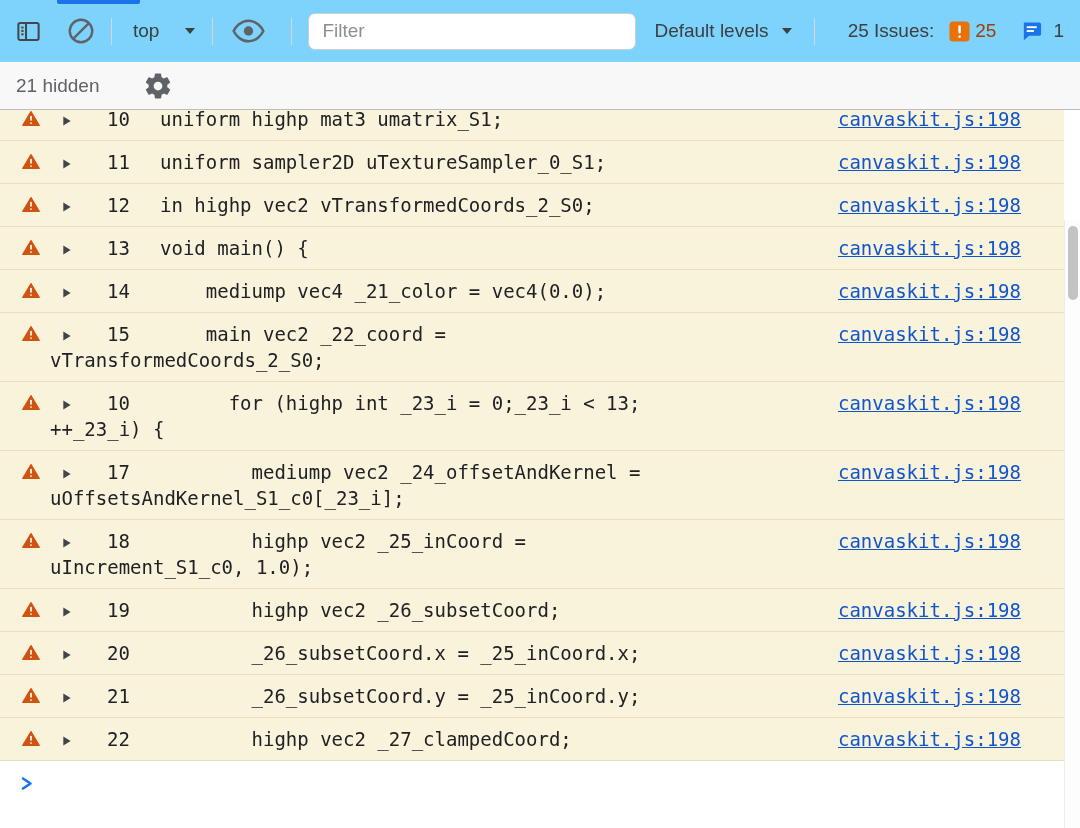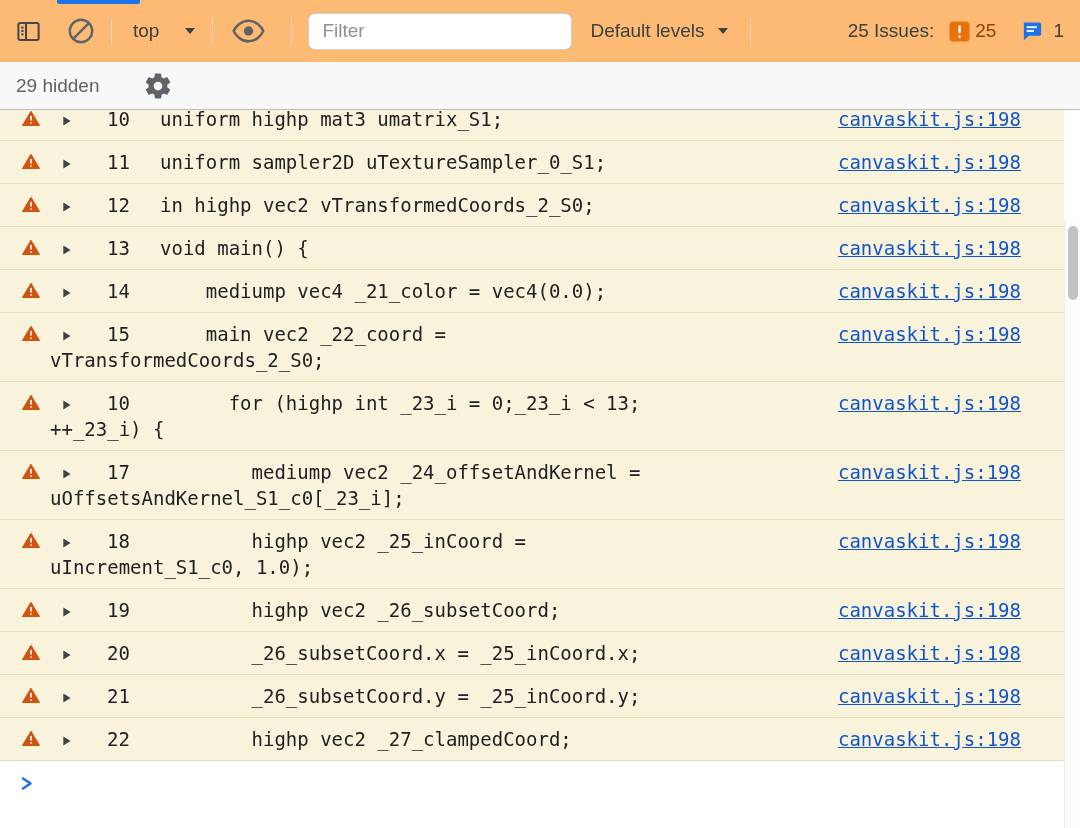--- a/index.html
+++ b/index.html
@@ -1,30 +1,30 @@
 <!DOCTYPE html>
 <html><head>
 <meta charset="utf-8">
 <style>
   * { margin:0; padding:0; box-sizing:border-box; }
   html,body { width:1080px; height:828px; overflow:hidden; background:#fff;
               font-family:"Liberation Sans", sans-serif; }
 
   
-  .toolbar { position:relative; height:62px; background:#fdba74;
+  .toolbar { position:relative; height:62px; background:#7dd3fc;
              display:flex; align-items:center; padding:0 16px 0 15px; }
   .tab-indicator { position:absolute; top:0; left:57px; width:83px; height:4px;
                    background:#1a73e8; border-radius:0 0 2px 2px; }
   .tbtn { background:none; border:none; padding:0; display:flex; align-items:center;
           justify-content:center; cursor:pointer; }
   .sep { width:1px; height:27px; background:#d6d6d6; flex:0 0 auto; }
   .dd { display:flex; align-items:center; color:#3c4043; font-size:19px; cursor:pointer; }
   .caret { width:0; height:0; border-left:5.5px solid transparent;
            border-right:5.5px solid transparent; border-top:6.5px solid #3c4043; }
-  .filter-input { width:264px; height:37px; border:1px solid #cdced0; border-radius:7px;
+  .filter-input { width:328px; height:37px; border:1px solid #cdced0; border-radius:7px;
                   font-size:19px; padding:0 13px; color:#202124; background:#fff;
                   font-family:"Liberation Sans", sans-serif; }
   .filter-input::placeholder { color:#8a9095; }
   .issues { display:flex; align-items:center; font-size:19px; color:#3c4043;
             margin-left:auto; cursor:pointer;justify-content:center; }
   .count-err { color:#9b4006; margin-left:4px; }
   .count-msg { color:#3c4043; margin-left:10px; }
 
   
   .subbar { height:48px; background:#f8f8f8; display:flex; align-items:center;
@@ -116,21 +116,21 @@
     <svg width="23" height="23" viewBox="0 0 24 24" style="margin-left:24px">
       <path d="M4 2.5h16c1.1 0 2 .9 2 2v10c0 1.1-.9 2-2 2H9.5L4 21z" fill="#1a73e8"></path>
       <rect x="7" y="6.5" width="10.5" height="2" fill="#fff"></rect>
       <rect x="7" y="10.5" width="7.5" height="2" fill="#fff"></rect>
     </svg>
     <span class="count-msg">1</span>
   </div>
 </div>
 
 <div class="subbar">
-  <span>29 hidden</span>
+  <span>21 hidden</span>
   <button class="tbtn" style="margin-left:44px">
     <svg width="30" height="30" viewBox="0 0 24 24">
       <path fill="#5f6368" d="M19.4 13c.04-.33.06-.66.06-1s-.02-.67-.06-1l2.1-1.65c.19-.15.24-.42.12-.64l-2-3.46c-.12-.22-.38-.3-.6-.22l-2.48 1c-.52-.4-1.08-.73-1.7-.98l-.38-2.65C14.46 2.18 14.25 2 14 2h-4c-.25 0-.46.18-.5.42l-.38 2.65c-.6.25-1.17.58-1.69.98l-2.48-1c-.22-.08-.48 0-.6.22l-2 3.46c-.12.22-.07.49.12.64L4.56 11c-.04.33-.06.66-.06 1s.02.67.06 1l-2.1 1.65c-.19.15-.24.42-.12.64l2 3.46c.12.22.38.3.6.22l2.48-1c.52.4 1.08.73 1.69.98l.38 2.65c.04.24.25.42.5.42h4c.25 0 .46-.18.5-.42l.38-2.65c.61-.25 1.17-.58 1.69-.98l2.48 1c.22.08.48 0 .6-.22l2-3.46c.12-.22.07-.49-.12-.64L19.4 13zM12 15.5c-1.93 0-3.5-1.57-3.5-3.5s1.57-3.5 3.5-3.5 3.5 1.57 3.5 3.5-1.57 3.5-3.5 3.5z"></path>
     </svg>
   </button>
 </div>
 
 <div class="console-body">
   <div class="messages">
   <div class="msg">

